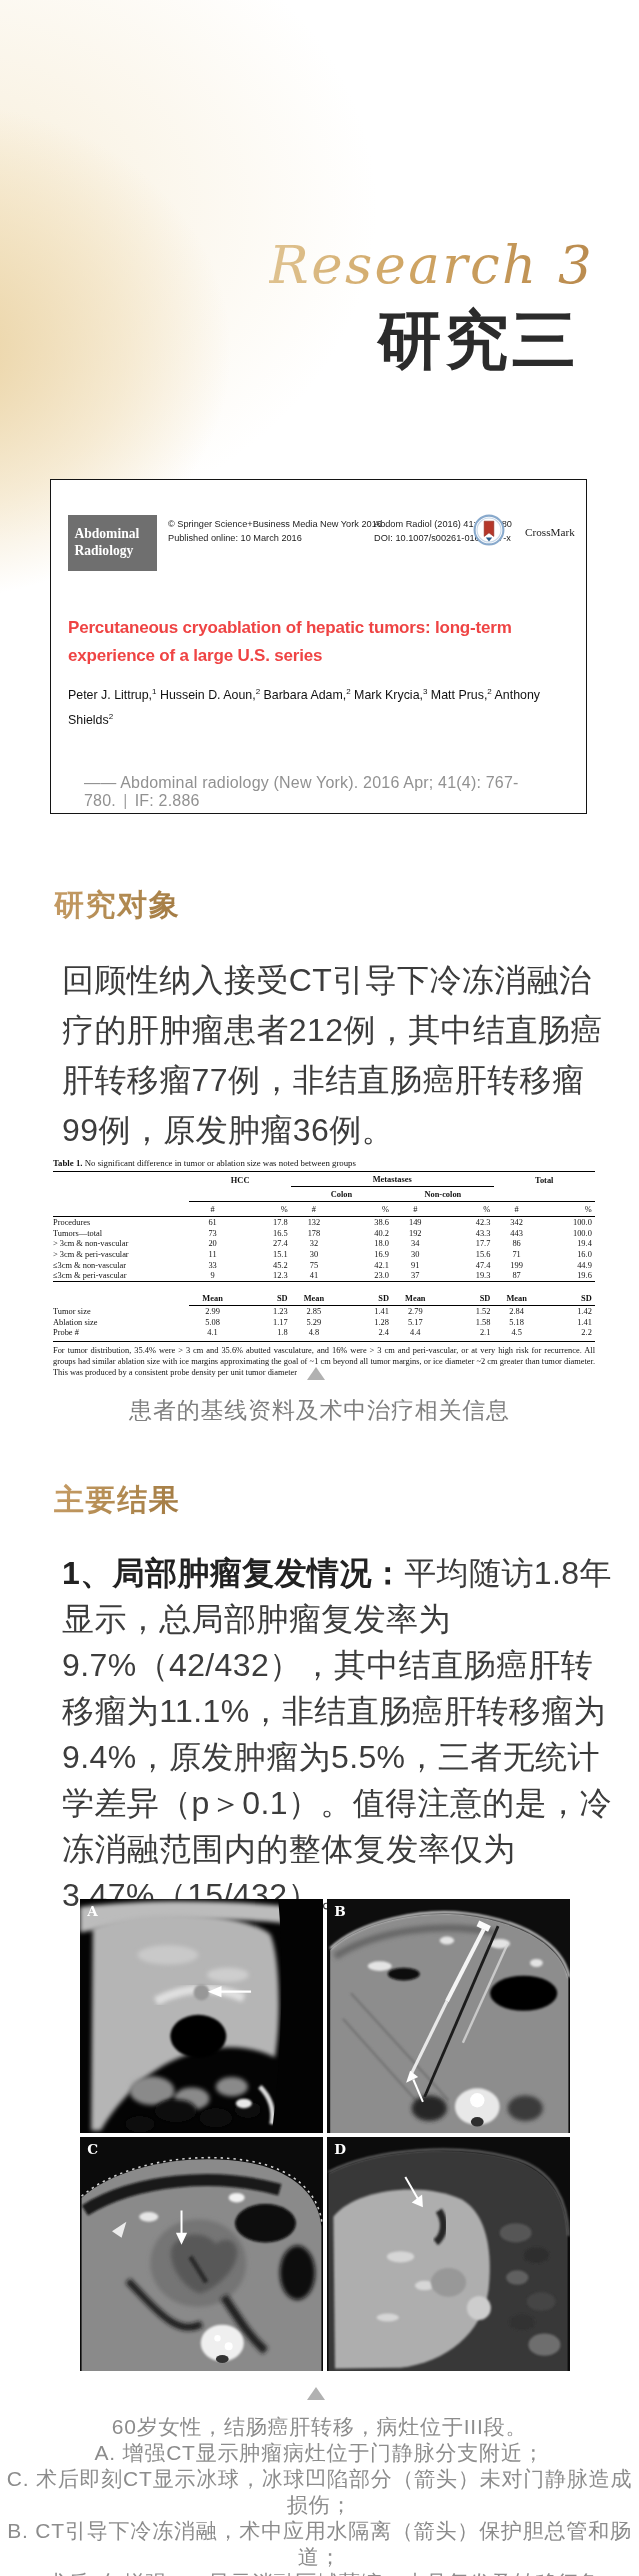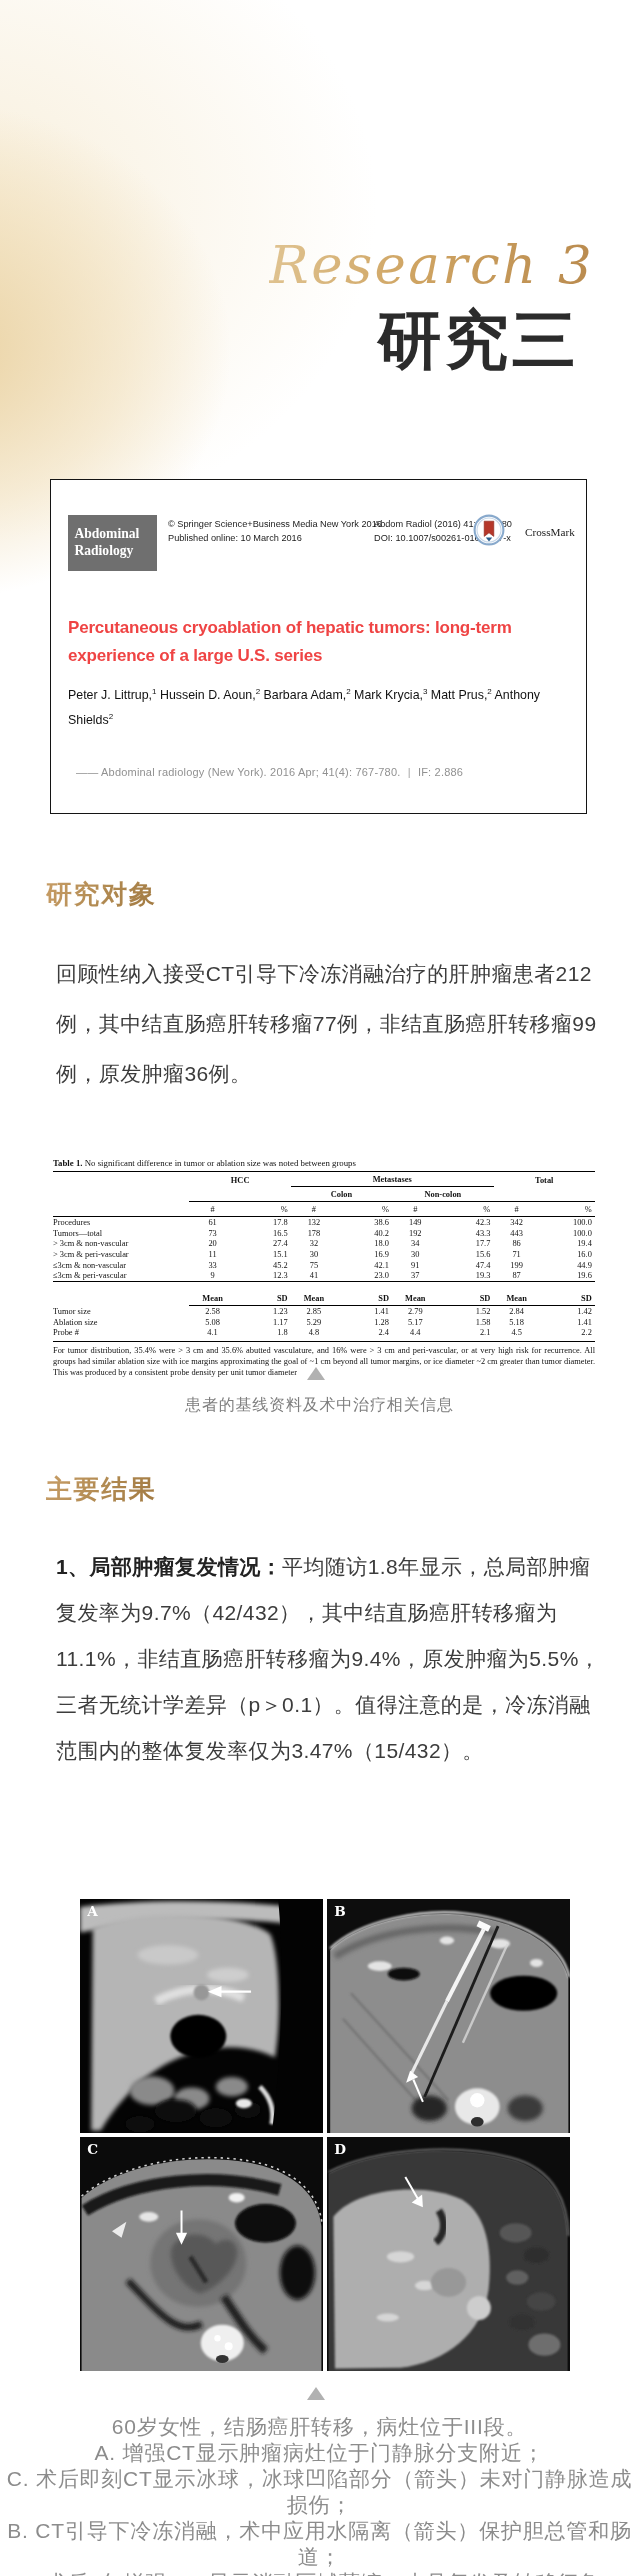--- a/index.html
+++ b/index.html
@@ -24,30 +24,30 @@
     line-height:1.25;display:flex;flex-direction:column;justify-content:center;padding-left:6.4px;box-sizing:border-box;}
   .meta{position:absolute;top:38px;font-size:9.2px;line-height:13.6px;color:#1c1c1c;}
   .meta.m1{left:117px;}
   .meta.m2{left:323px;}
   .crossmark{position:absolute;top:34px;right:11.2px;display:flex;align-items:center;gap:20px;}
   .cm-label{font-family:"Liberation Serif","DejaVu Serif",serif;font-size:11.2px;color:#222;}
   .p-title{position:absolute;top:134px;left:17px;width:479px;margin:0;font-size:17px;line-height:28px;
     font-weight:700;color:#ef4444;letter-spacing:-0.2px;}
   .p-authors{position:absolute;top:201px;left:17px;width:487px;margin:0;font-size:12.4px;line-height:21px;color:#111;}
   .p-authors sup{font-size:8px;}
-  .p-cite{position:absolute;top:278px;left:17px;margin:8px;font-size:11px;color:#919191;letter-spacing:0.2px;}
+  .p-cite{position:absolute;top:278px;left:17px;margin:16px;font-size:16px;color:#919191;letter-spacing:0.2px;}
   .p-cite .sep{margin:0 7.2px;color:#a5a5a5;}
   
-  .gold-h{position:absolute;left:46px;margin:0;font-family:"DejaVu Serif","Liberation Serif",serif;
-    font-weight:700;font-size:26px;letter-spacing:1.6px;
+  .gold-h{position:absolute;left:46px;margin:8px;font-family:"DejaVu Serif","Liberation Serif",serif;
+    font-weight:700;font-size:30px;letter-spacing:1.6px;
     background:linear-gradient(115deg,#c79d66 0%,#b08950 55%,#a27a42 100%);
     -webkit-background-clip:text;background-clip:text;color:transparent;}
   .study-h{top:877px;}
   .results-h{top:1472px;}
-  .cn-body{position:absolute;left:46px;width:553px;margin:10px;font-size:21px;color:#3c3c3c;letter-spacing:0.4px;}
+  .cn-body{position:absolute;left:46px;width:553px;margin:16px;font-size:32px;color:#3c3c3c;letter-spacing:0.4px;}
   .study-p{top:939px;line-height:50px;}
   .results-p{top:1534px;line-height:46px;}
   .cn-body b{color:#222;}
   
   .tablewrap{position:absolute;top:1158px;left:53px;width:542px;color:#111;
     font-family:"Liberation Serif","DejaVu Serif",serif;}
   .t-title{font-size:8.8px;margin-bottom:3.2px;}
   table.sci{border-collapse:collapse;width:542px;table-layout:fixed;border-top:1.2px solid #000;border-bottom:1.2px solid #000;}
   table.sci td,table.sci th{font-size:8.4px;font-weight:400;padding:0.8px 0;}
   table.sci th.gh{font-weight:700;text-align:center;padding:3.2px 0 1.6px;}
@@ -60,21 +60,21 @@
   tr.firstr td{padding-top:3.2px;}
   tr.bsep td{border-top:1.2px solid #000;height:9.6px;padding:0;}
   tr.lastr td{padding-bottom:4px;}
   .t-foot{font-size:8.4px;line-height:10.8px;text-align:justify;margin-top:4px;color:#111;}
   
   .tri{position:absolute;left:50%;transform:translateX(-50%);width:0;height:0;
     border-left:9.6px solid transparent;border-right:9.6px solid transparent;border-bottom:13.6px solid #b1b1b1;}
   .tri1{top:1367px;}
   .tri2{top:2387px;}
   .gcaption{position:absolute;left:0;width:639px;text-align:center;color:#7f7f7f;letter-spacing:0.8px;}
-  .tcaption{top:1395px;font-size:16px;}
+  .tcaption{top:1395px;font-size:23px;}
   .fcaption{top:2414px;font-size:21px;line-height:26px;color:#8c8c8c;}
   
   .ctgrid{position:absolute;top:1899px;left:80px;width:490px;display:grid;
     grid-template-columns:243px 243px;grid-auto-rows:234px;gap:4px;}
   .ct-panel{position:relative;width:243px;height:234px;background:#000;overflow:hidden;}
   .ct-panel svg{display:block;width:243px;height:234px;}
   .plabel{position:absolute;top:4px;left:7.2px;color:#fff;font-family:"DejaVu Serif","Liberation Serif",serif;
     font-weight:700;font-size:13.6px;}
 </style>
 </head>
@@ -231,21 +231,21 @@
             <th class="pctc">SD</th>
             <th class="numc">Mean</th>
             <th class="pctc">SD</th>
             <th class="numc">Mean</th>
             <th class="pctc">SD</th>
             <th class="numc">Mean</th>
             <th class="pctc">SD</th>
           </tr>
           <tr>
             <td class="lab">Tumor size</td>
-            <td class="numc">2.58</td>
+            <td class="numc">2.99</td>
             <td class="pctc">1.23</td>
             <td class="numc">2.85</td>
             <td class="pctc">1.41</td>
             <td class="numc">2.79</td>
             <td class="pctc">1.52</td>
             <td class="numc">2.84</td>
             <td class="pctc">1.42</td>
           </tr>
           <tr>
             <td class="lab">Ablation size</td>

